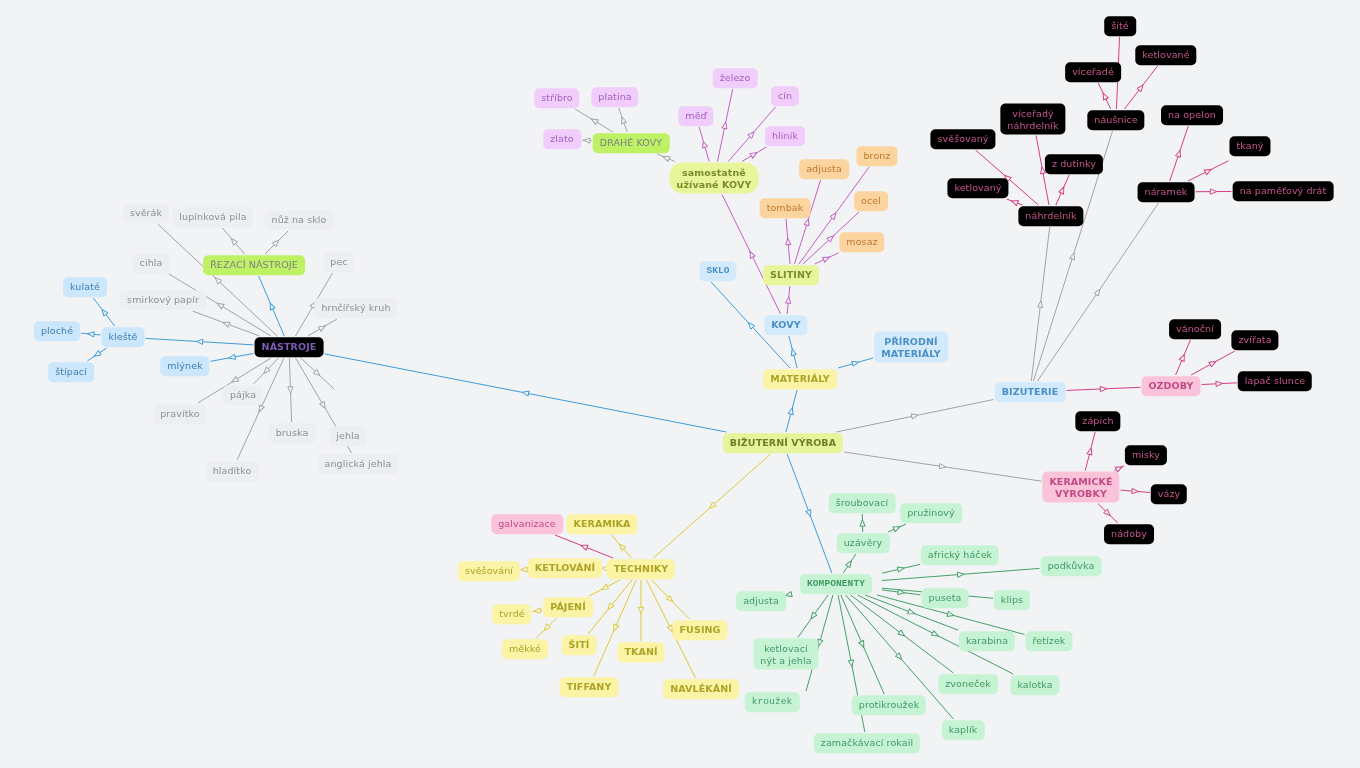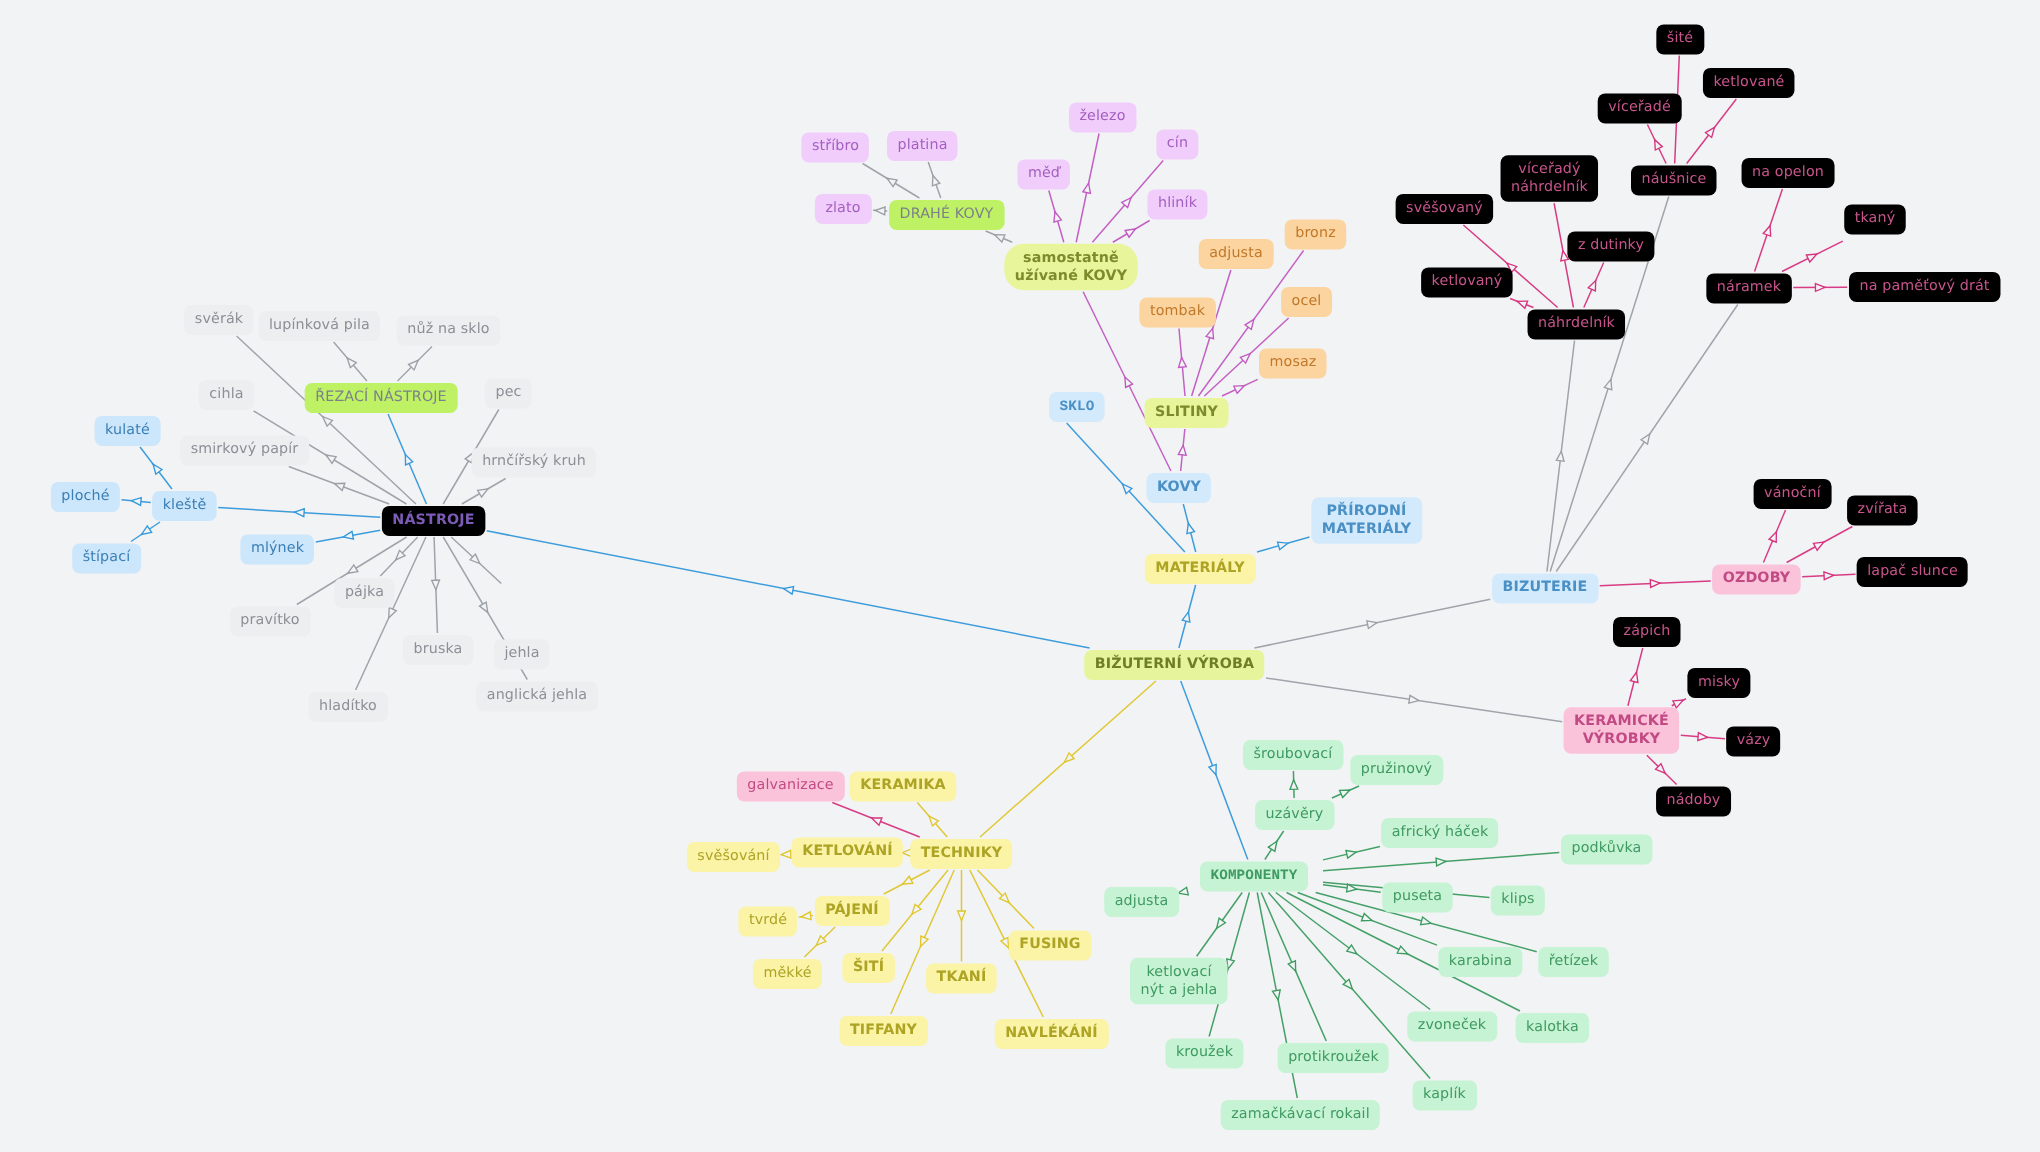--- a/index.html
+++ b/index.html
@@ -506,17 +506,17 @@
       <div class="node c-green" style="left: 1012px; top: 600px;">klips</div>
       <div class="node c-green" style="left: 945px; top: 598px;">puseta</div>
       <div class="node c-green" style="left: 761px; top: 601px;">adjusta</div>
       <div class="node c-green" style="left: 987px; top: 641px;">karabina</div>
       <div class="node c-green" style="left: 1049px; top: 641px;">řetízek</div>
       <div class="node c-green" style="left: 968px; top: 684px;">zvoneček</div>
       <div class="node c-green" style="left: 1035px; top: 685px;">kalotka</div>
       <div class="node c-green" style="left: 963px; top: 730px;">kaplík</div>
       <div class="node c-green" style="left: 786px; top: 654px;">ketlovací
 nýt a jehla</div>
-      <div class="node c-green" style="left: 803px; top: 702px;">kroužek</div>
+      <div class="node c-green" style="left: 772px; top: 702px; font-family: Liberation Mono, monospace;">kroužek</div>
       <div class="node c-green" style="left: 889px; top: 705px;">protikroužek</div>
       <div class="node c-green" style="left: 867px; top: 743px;">zamačkávací rokail</div>
     </div>
 </div>
 
 </body></html>

